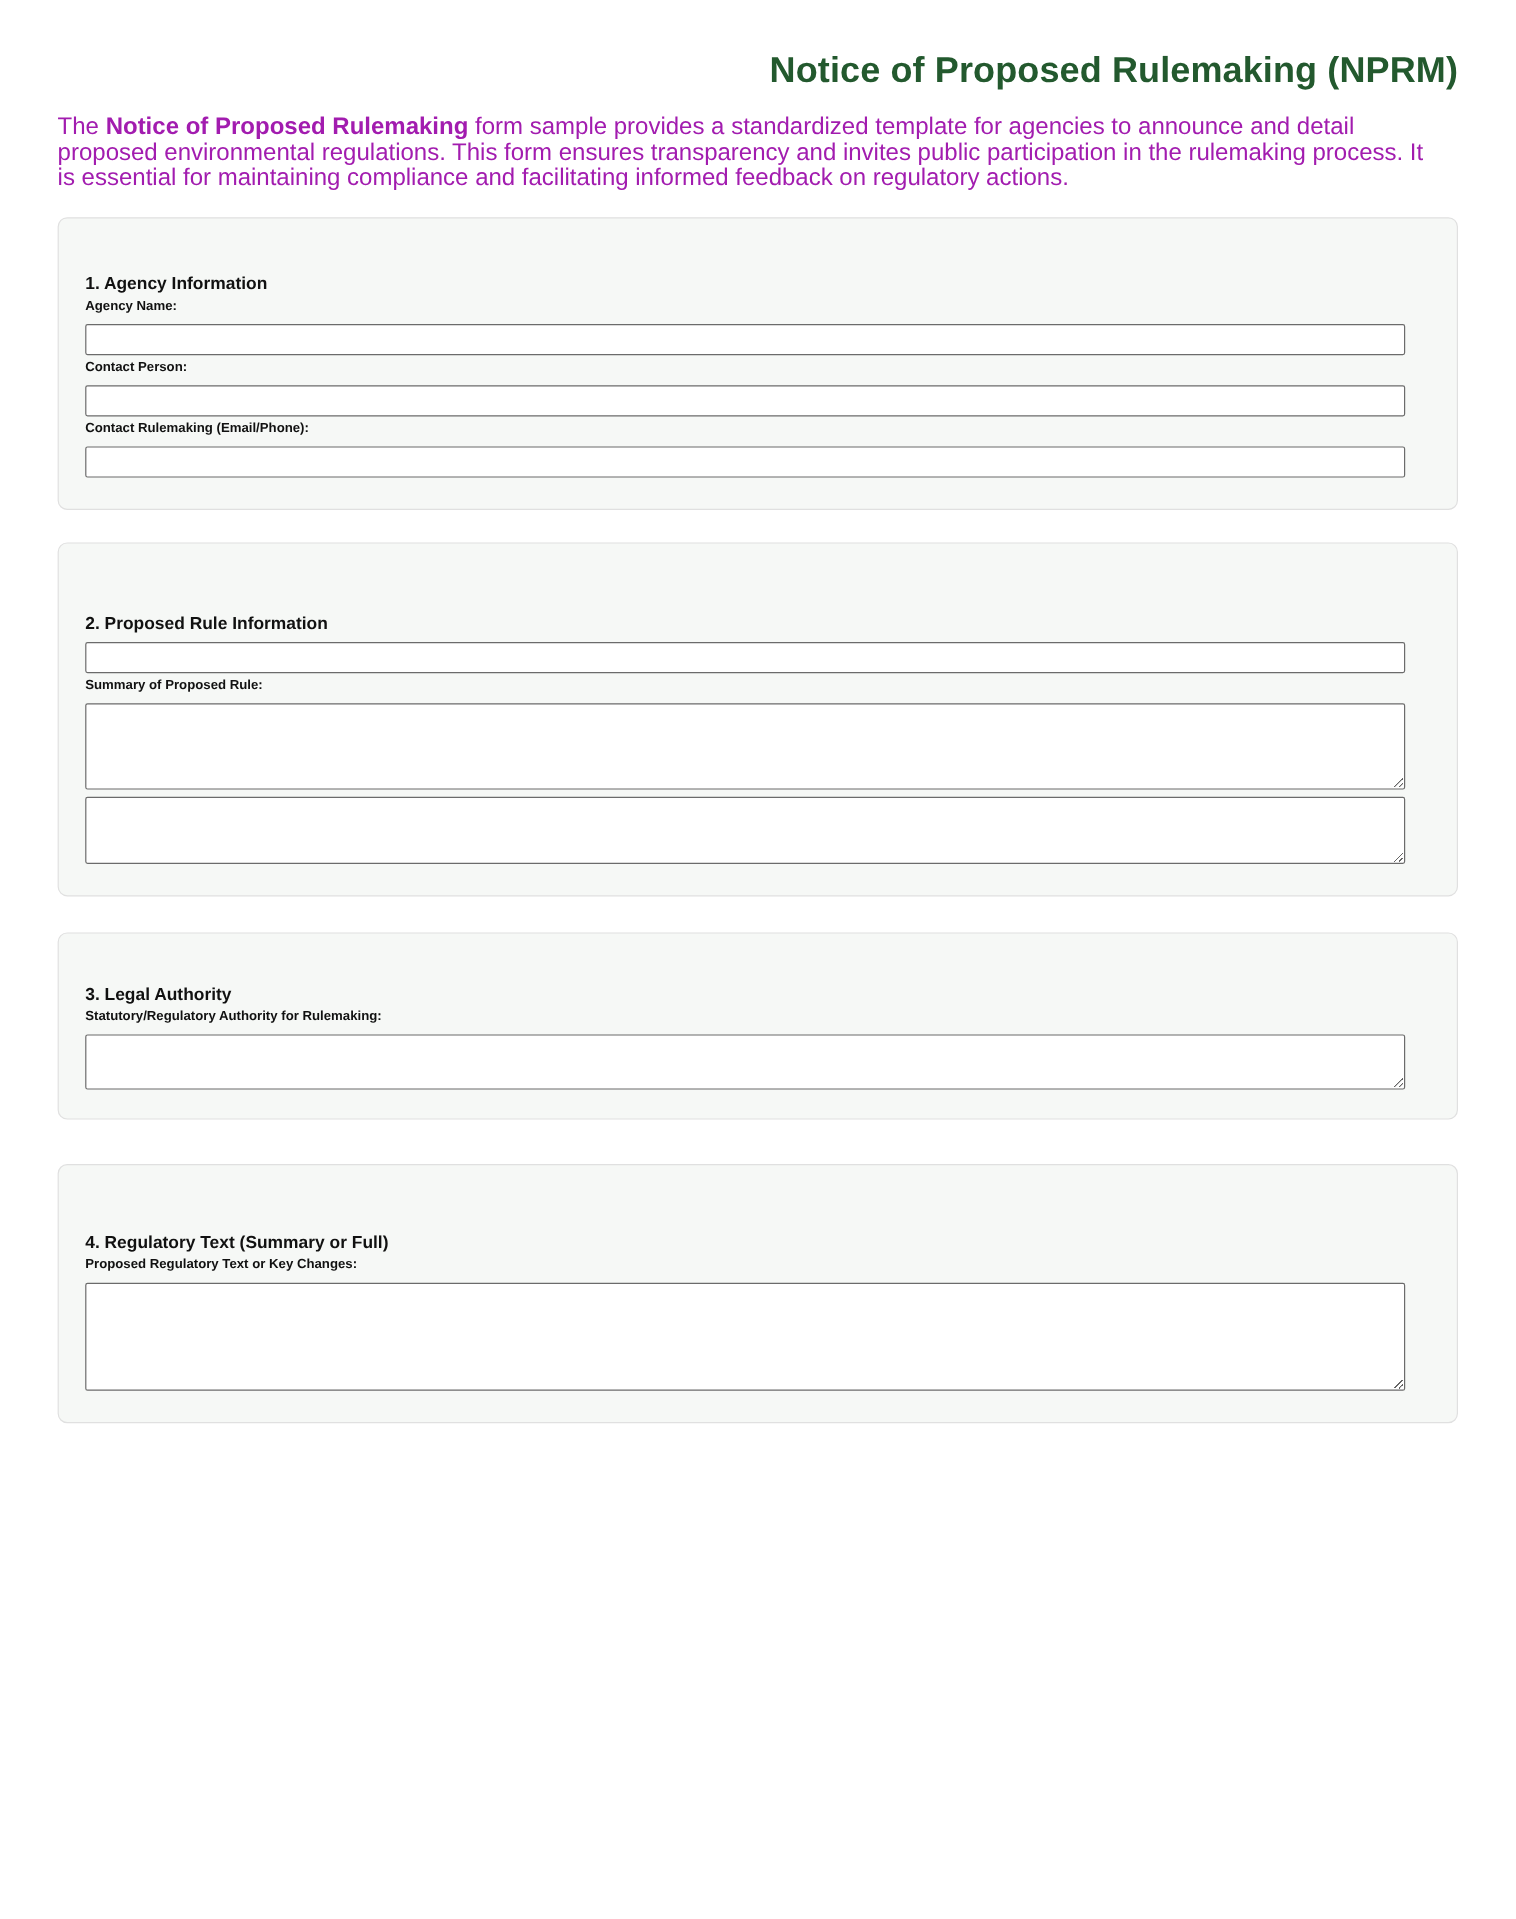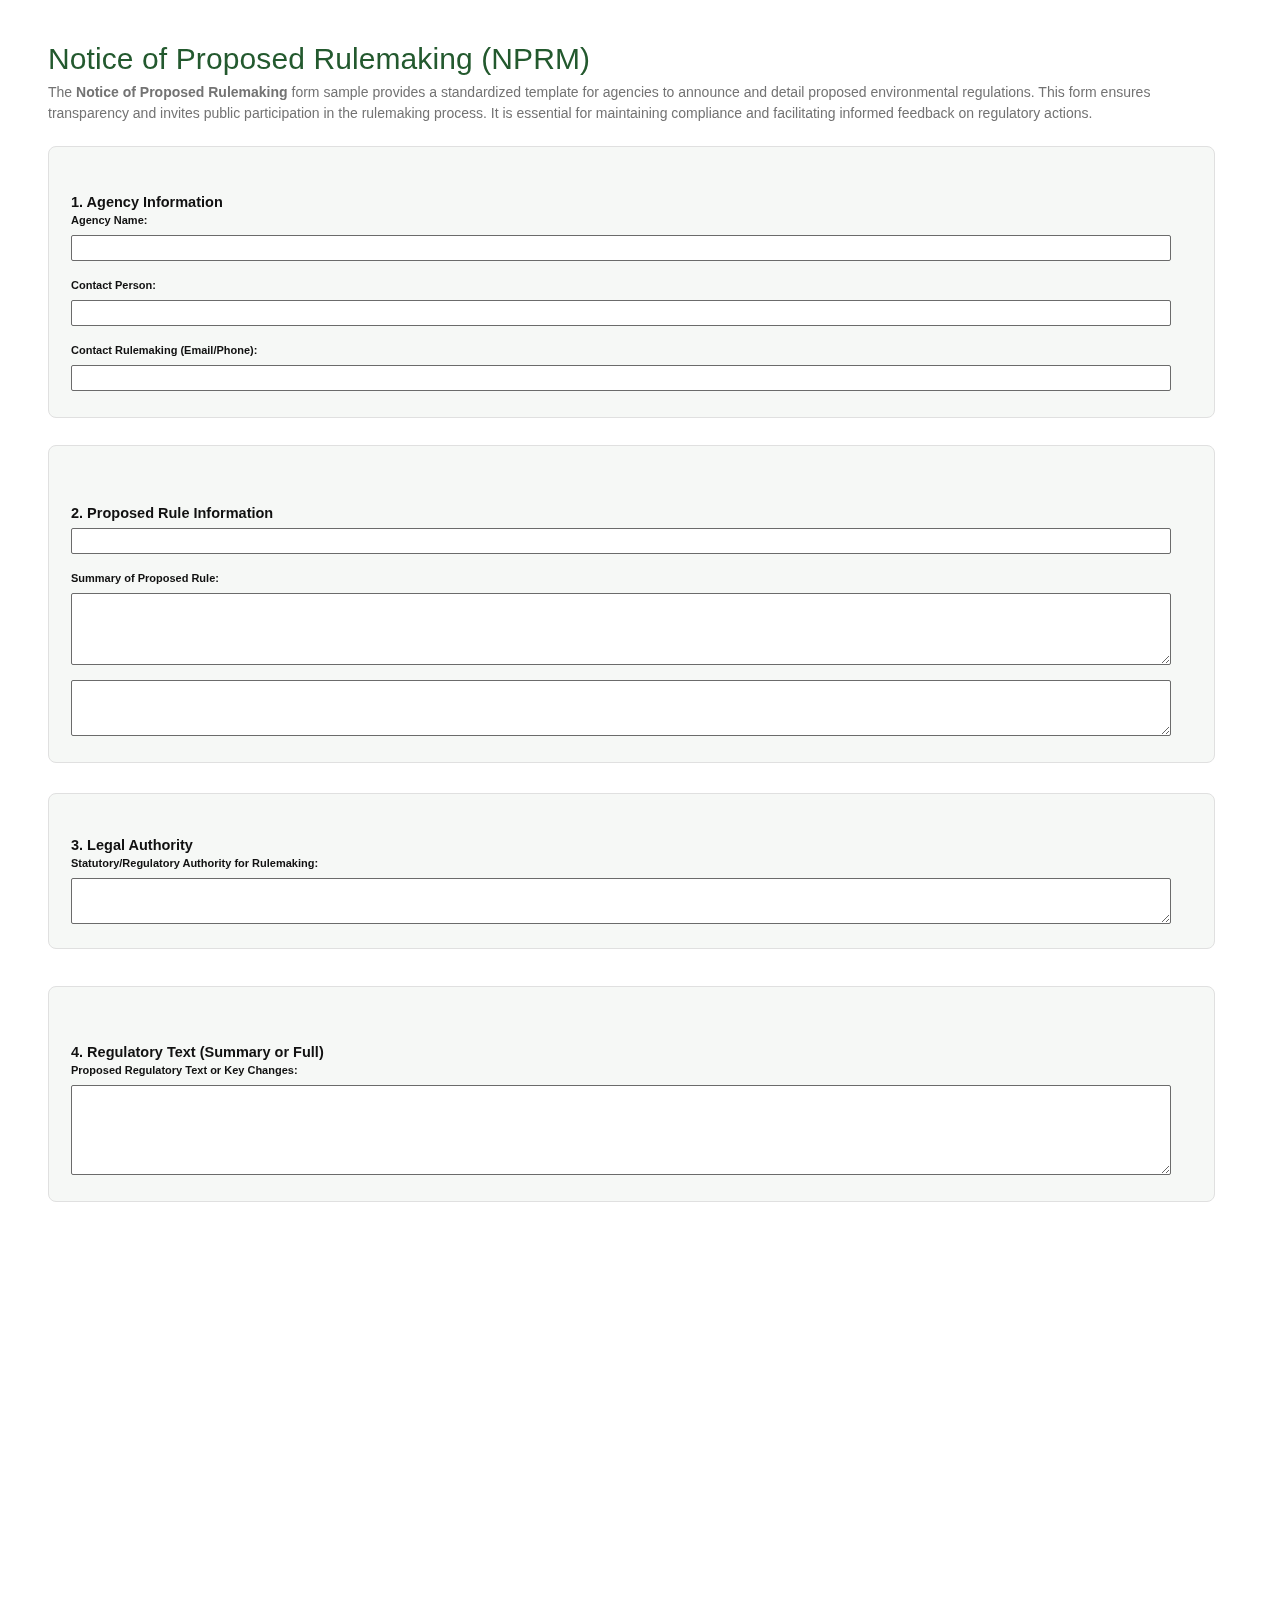--- a/index.html
+++ b/index.html
@@ -20,29 +20,30 @@
     height: 1599px;
     background: #ffffff;
     box-sizing: border-box;
     padding: 0 48px;
   }
   .page-title {
     margin: 0;
     padding-top: 40px;
     font-size: 30px;
     line-height: 38px;
-    font-weight: normal;
+    font-weight: bold;
     color: #23592e;
     letter-spacing: 0.1px;
+    text-align: right;
   }
   .intro {
-    margin: 4px 0 0 0;
-    font-size: 14px;
+    margin: 18px 0 0 0;
+    font-size: 20px;
     line-height: 21px;
-    color: #737373;
+    color: #a21caf;
     max-width: 1150px;
   }
   .intro b {
     font-weight: bold;
   }
   .panel {
     box-sizing: border-box;
     margin-top: 22px;
     background: #f6f8f6;
     border: 1px solid #e0e0e0;
@@ -62,21 +63,21 @@
     margin: 0 0 0 0;
   }
   .field-label {
     font-size: 11px;
     font-weight: bold;
     color: #111111;
     line-height: 18px;
     margin: 0;
   }
   .field-block {
-    margin-top: 15px;
+    margin-top: 1px;
   }
   .field-block.first {
     margin-top: 16px;
   }
   .text-input {
     display: block;
     box-sizing: border-box;
     width: 1100px;
     height: 26px;
     margin-top: 6px;

